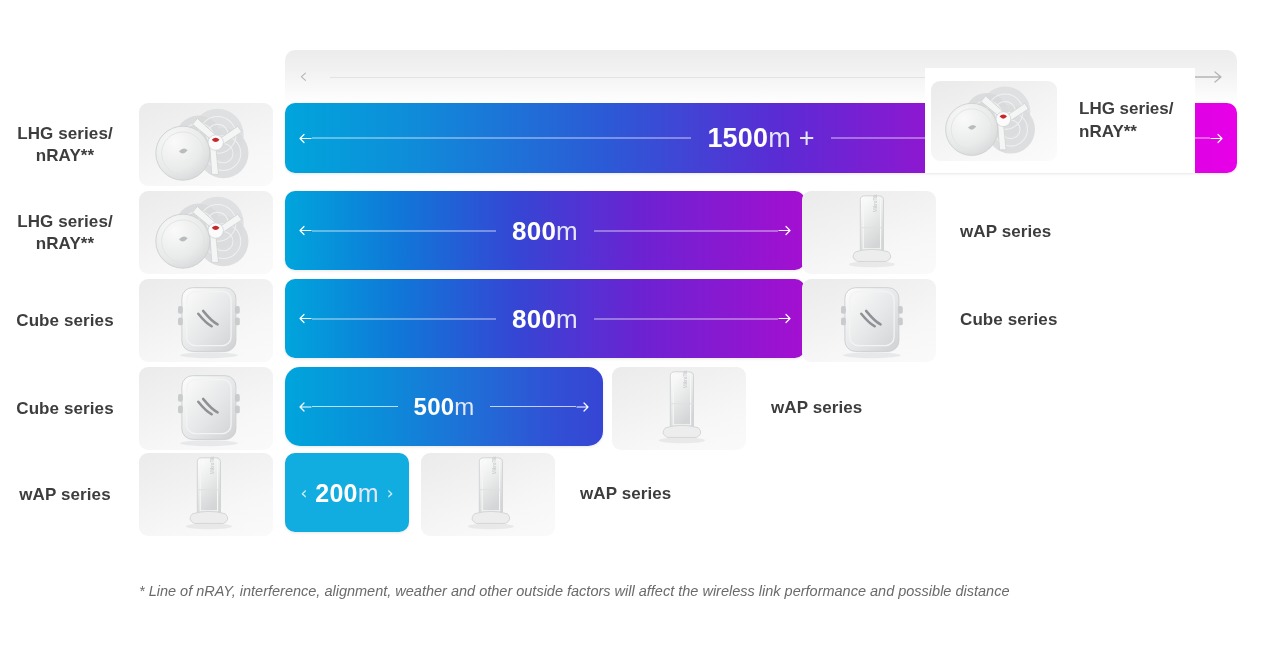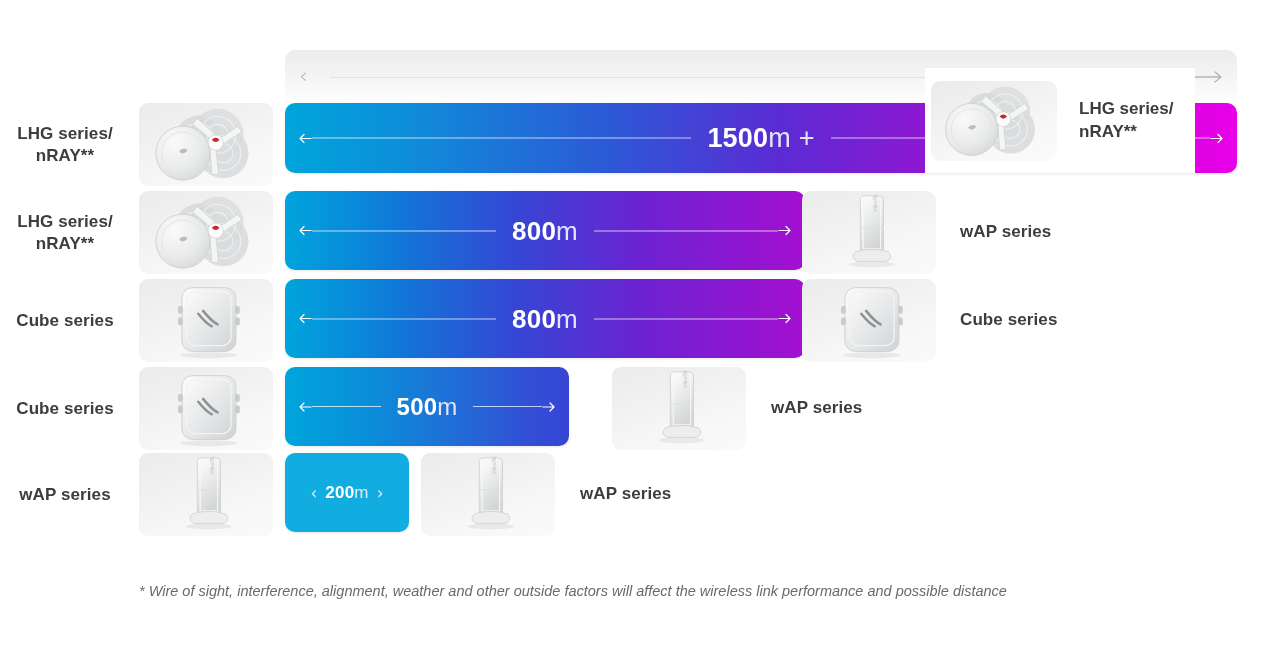--- a/index.html
+++ b/index.html
@@ -297,22 +297,22 @@
     <div class="right-label" style="left:960px;top:31px;">Cube series</div>
   </div>
 
   <div class="row" style="top:367px;height:80px;width:1275px;">
     <div class="left-label c" style="left:0;top:31px;width:130px;white-space:pre-line;">Cube series</div>
     <div class="tile" style="left:139px;top:0;width:134px;height:83px;">
       <svg viewBox="0 0 132 86">
           <use href="#ic-cube"></use>
         </svg>
     </div>
-    <div class="bar" style="left:285px;top:0;width:284px;height:79px;
-                background:linear-gradient(90deg,#00a5dc 0%,#0b8dd9 30%,#1f6fd7 58%,#3150d5 85%,#3645d4 100%);">
+    <div class="bar" style="left:285px;top:0;width:318px;height:79px;
+                background:linear-gradient(90deg,#00a5dc 0%,#0b8dd9 30%,#1f6fd7 58%,#3150d5 85%,#3645d4 100%);border-radius:15px;">
       <div class="measure">
         <svg class="arrow-l">
             <use href="#ic-arrow-left"></use>
           </svg>
         <span class="mline"></span>
         <span class="mval" style="font-size:24px;"><span>500</span><span class="unit">m</span></span>
         <span class="mline"></span>
         <svg class="arrow-r">
             <use href="#ic-arrow-right"></use>
           </svg>
@@ -329,21 +329,21 @@
   <div class="row" style="top:453px;height:80px;width:1275px;">
     <div class="left-label c" style="left:0;top:31px;width:130px;white-space:pre-line;">wAP series</div>
     <div class="tile" style="left:139px;top:0;width:134px;height:83px;">
       <svg viewBox="0 0 132 86">
           <use href="#ic-wap"></use>
         </svg>
     </div>
     <div class="bar" style="left:285px;top:0;width:124px;height:79px;background:#11ace0;">
       <div class="measure" style="left:8px;right:8px;justify-content:center;">
         <span style="color:rgba(255,255,255,.8);font-size:17px;margin-right:4px;font-family:'DejaVu Sans',sans-serif;">‹</span>
-        <span class="mval" style="font-size:17px;padding:0 4px;"><span>200</span><span class="unit">m</span></span>
+        <span class="mval" style="font-size:25px;padding:0 4px;"><span>200</span><span class="unit">m</span></span>
         <span style="color:rgba(255,255,255,.8);font-size:17px;margin-left:4px;font-family:'DejaVu Sans',sans-serif;">›</span>
       </div>
     </div>
     <div class="tile" style="left:421px;top:0;width:134px;height:83px;">
       <svg viewBox="0 0 132 86">
           <use href="#ic-wap"></use>
         </svg>
     </div>
     <div class="right-label" style="left:580px;top:31px;">wAP series</div>
   </div>
@@ -352,16 +352,16 @@
     <div class="oc-tile">
       <svg viewBox="0 0 132 86">
           <use href="#ic-lhg"></use>
         </svg>
     </div>
     <div class="oc-label" style="white-space:pre-line;">LHG series/
 nRAY**</div>
   </div>
 
   <div class="footnotes">
-    <div>* Wire of sight, interference, alignment, weather and other outside factors will affect the wireless link performance and possible distance</div>
+    <div>* Line of nRAY, interference, alignment, weather and other outside factors will affect the wireless link performance and possible distance</div>
   </div>
 
 </div>
 
 </body></html>

